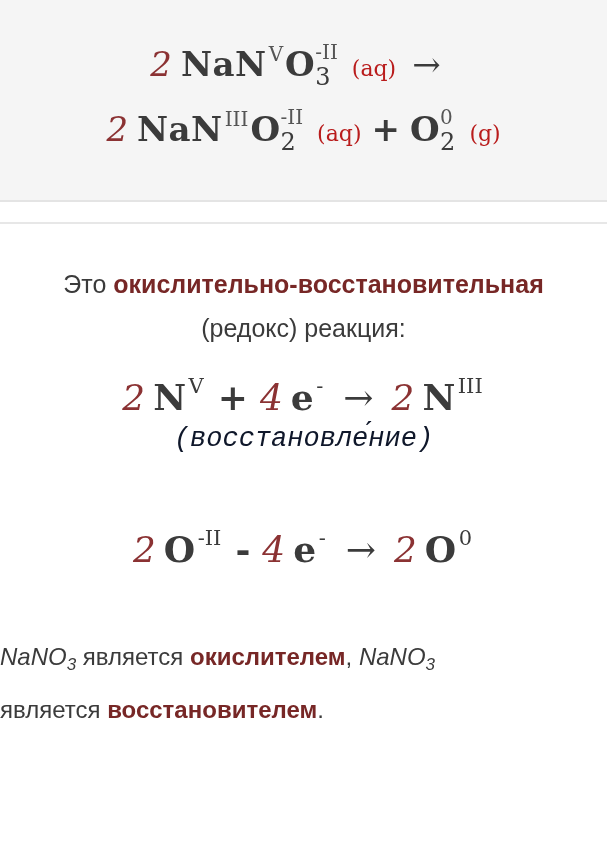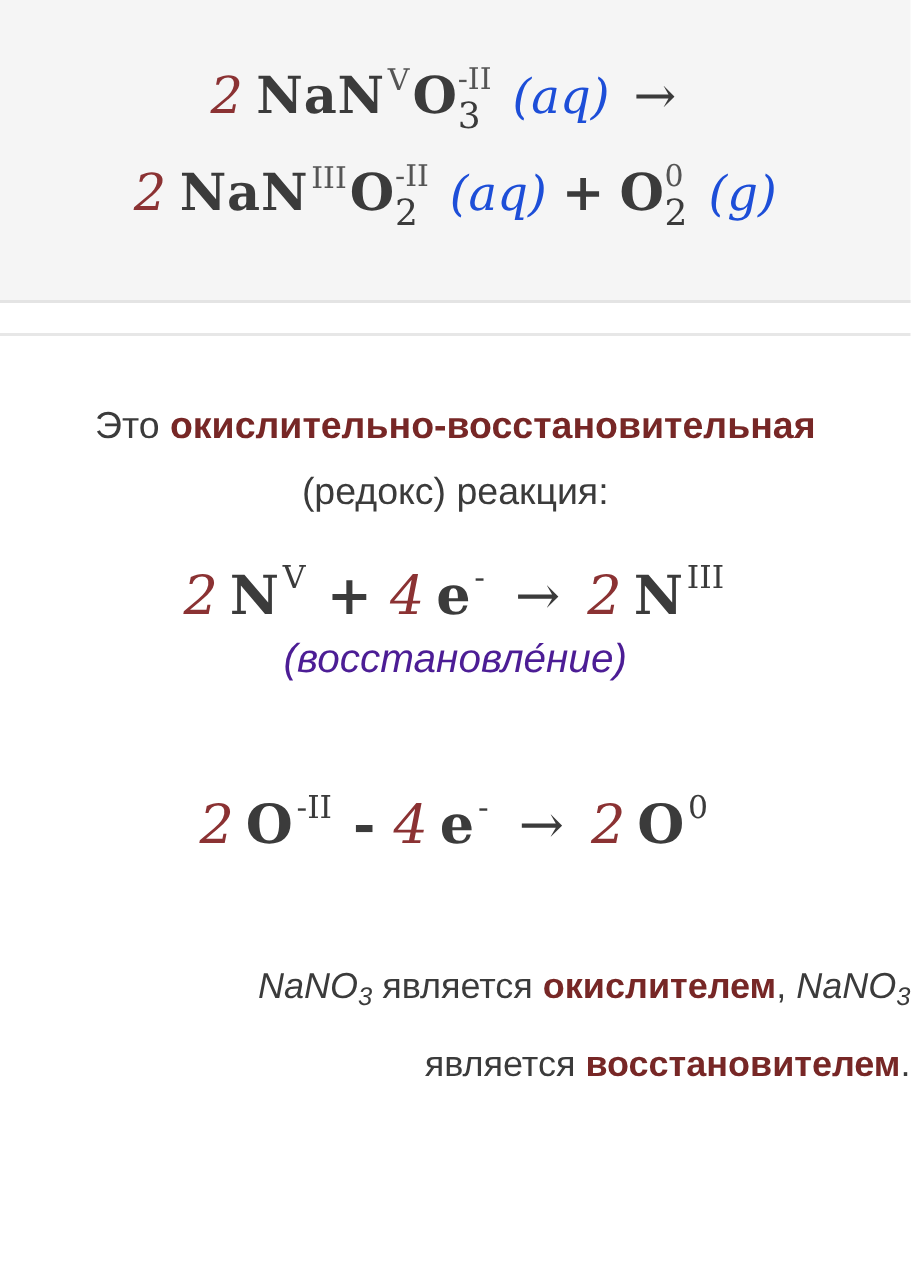--- a/index.html
+++ b/index.html
@@ -18,21 +18,21 @@
     font-family:"DejaVu Serif",serif;color:#3b3b3b;
   }
   .eq-line{display:flex;align-items:baseline;font-size:34px;line-height:1.2;margin:9px 0;}
   .coeff{font-style:italic;color:#8b3233;margin-right:9px;}
   .elem{font-weight:bold;letter-spacing:0.5px;}
   .ox{font-size:20px;position:relative;top:-15px;margin:0 2px;color:#555555;}
   .stack{display:flex;flex-direction:column;align-items:flex-start;align-self:center;
          line-height:1;transform:translateY(-2px);margin-right:2px;}
   .stack .s-sup{font-size:20px;color:#555555;padding-bottom:3px;}
   .stack .s-sub{font-size:24px;color:#3b3b3b;}
-  .state{font-style:italic;color:#1d4ed8;margin-left:12px;font-size:32px;}
+  .state{color:#b91c1c;margin-left:12px;font-size:22px;}
   .op{margin:0 10px;font-weight:bold;}
   .arrow{margin:0 16px;font-weight:normal;color:#3b3b3b;}
 
   
   .divider{border:none;border-top:2px solid #e7e7e7;margin:20px 0 0 0;}
 
   
   .intro{margin-top:38px;text-align:center;font-size:25px;line-height:44px;}
   .intro-line{white-space:nowrap;}
   .hl{font-weight:bold;color:#772726;margin-top:20px;}
@@ -42,26 +42,26 @@
     display:flex;justify-content:center;align-items:baseline;
     font-family:"DejaVu Serif",serif;font-size:36px;color:#3b3b3b;
   }
   .half-reaction.reduction{margin-top:26px;}
   .half-reaction.oxidation{margin-top:74px;}
   .half-reaction .coeff{margin-right:8px;}
   .half-reaction .ox{font-size:21px;top:-17px;color:#3b3b3b;}
   .half-reaction .op{margin:0 12px;}
   .half-reaction .arrow{margin:0 18px;}
   .hr-label{
-    text-align:center;font-style:italic;color:#4c1d95;
-    font-size:27px;margin-top:6px;
+    text-align:center;font-style:italic;color:#0f172a;
+    font-size:27px;margin-top:6px;font-family:Liberation Mono, monospace;
   }
 
   
-  .conclusion{margin-top:64px;text-align:right;font-size:24px;line-height:45px;}
+  .conclusion{margin-top:64px;text-align:left;font-size:24px;line-height:45px;}
   .conclusion-line{white-space:nowrap;}
   .formula{font-style:italic;}
   .fsub{font-size:17px;vertical-align:-5px;font-style:italic;}
 </style>
 </head>
 <body>
 
 <div class="page">
 
   <section class="eq-panel">

